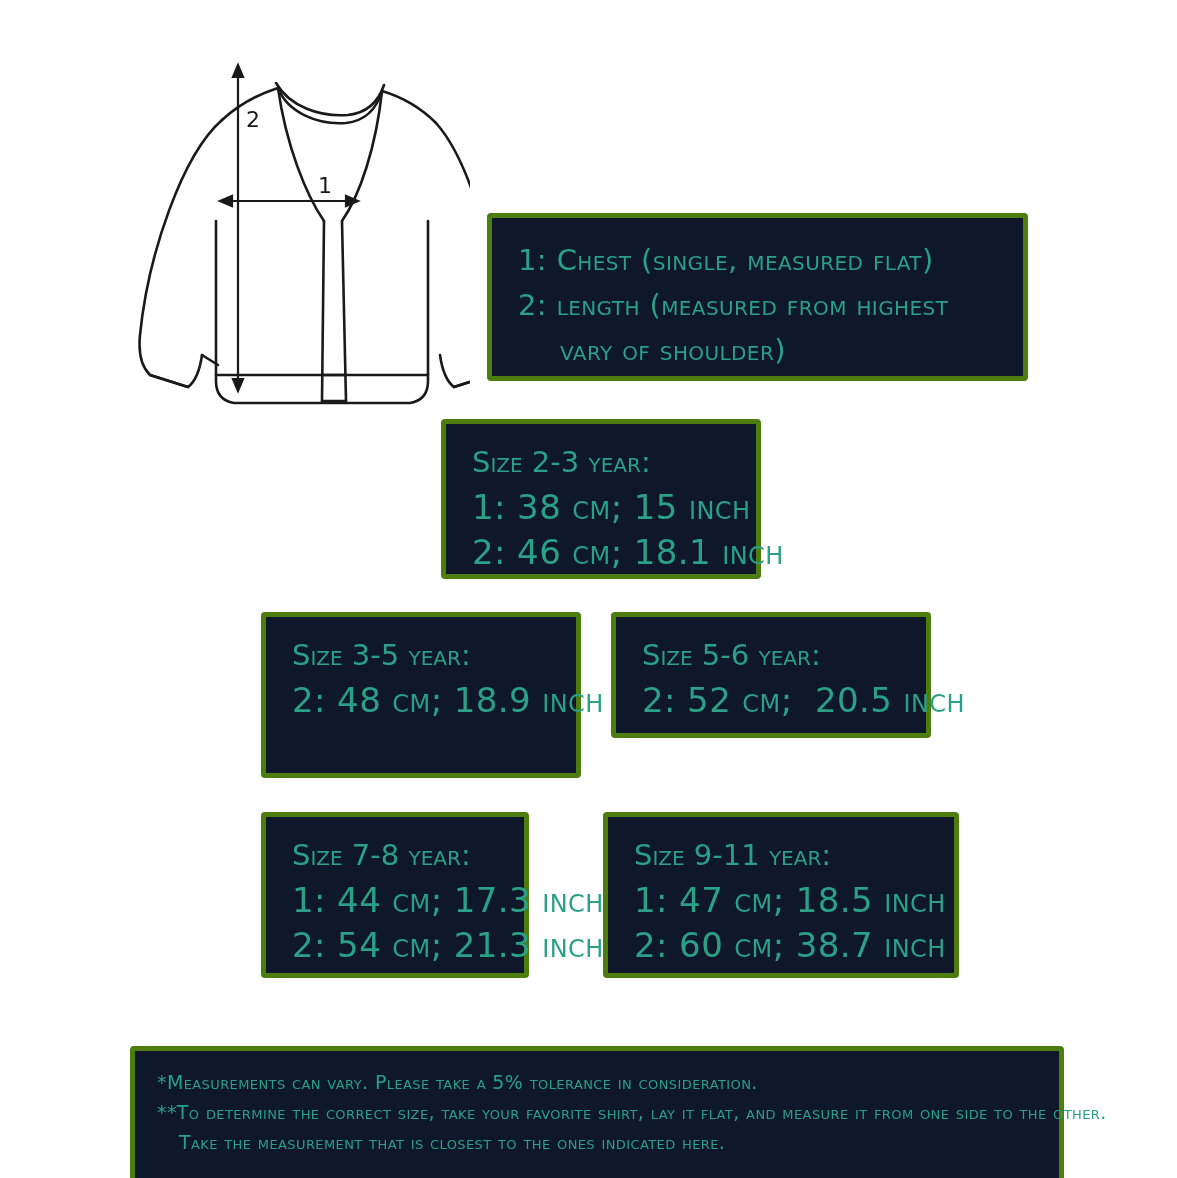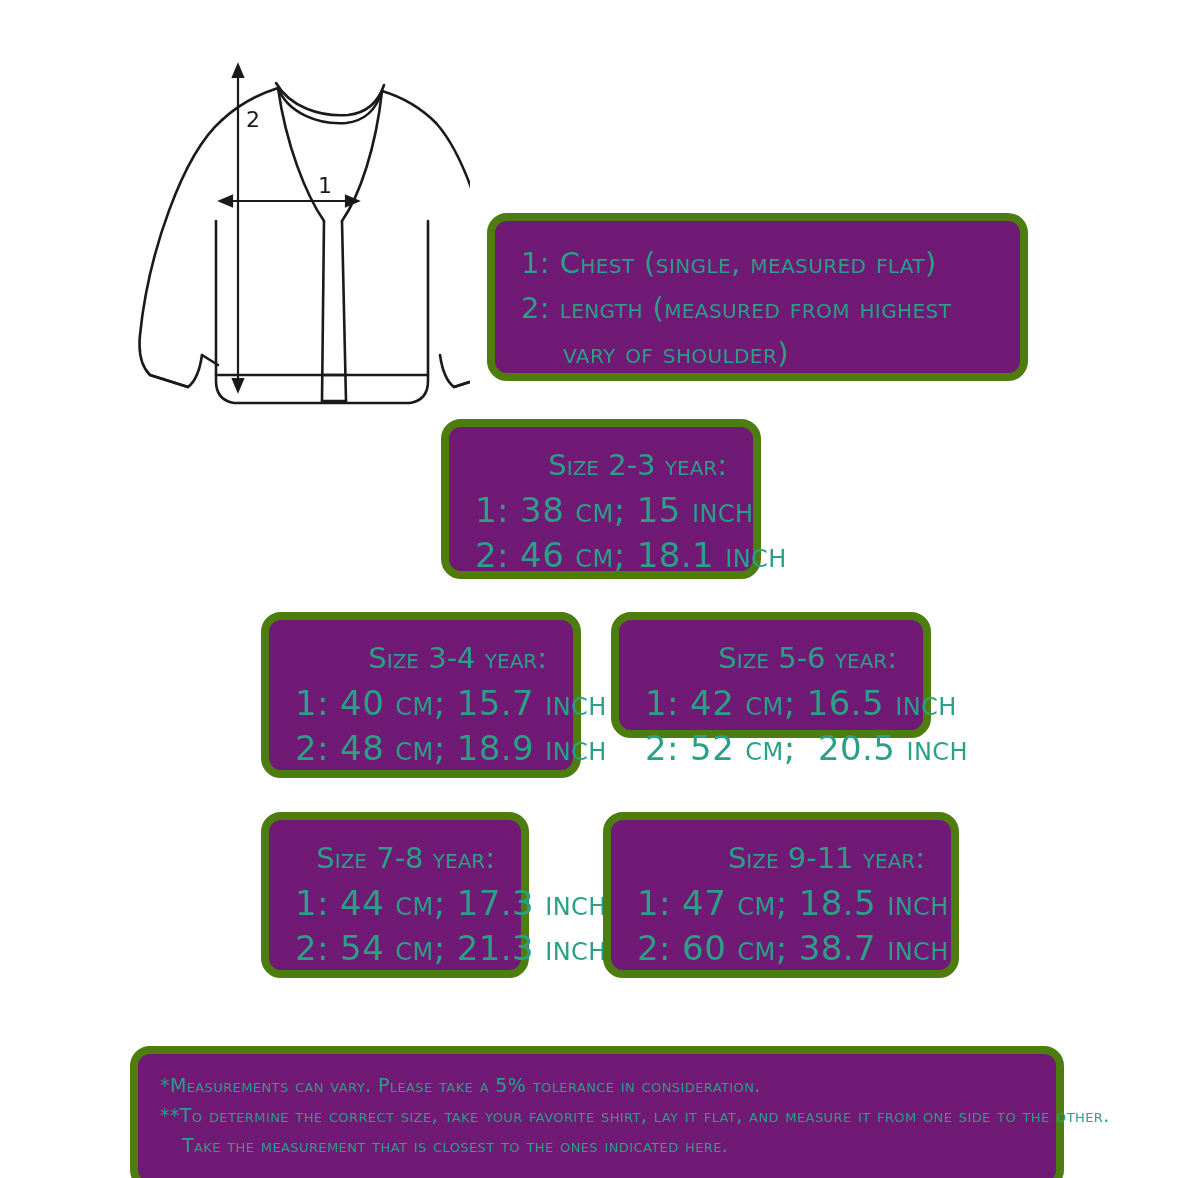--- a/index.html
+++ b/index.html
@@ -24,24 +24,24 @@
     position: absolute;
     left: 110px;
     top: 35px;
     width: 360px;
     height: 380px;
   }
 
   
   .box {
     position: absolute;
-    border: 8px solid #4d7c0f;
-    border-radius: 20px;
+    border: 5px solid #4d7c0f;
+    border-radius: 4px;
     box-sizing: border-box;
-    background: #701a75;
+    background: #0f172a;
     color: #2aa086;
   }
   .box .line {
     white-space: pre;
     letter-spacing: 0.4px;
   }
 
   
   #legend-box {
     left: 487px;
@@ -56,21 +56,20 @@
     color: #2aa086;
     font-variant: small-caps;
   }
   #legend-box .indent {
     padding-left: 42px;
   }
 
   
   .size-box {
     padding: 16px 26px 0 26px;
-    text-align: right;
   }
   .size-box .title {
     font-size: 29px;
     line-height: 45px;
     color: #2aa086;
     font-variant: small-caps;
     white-space: pre;
   }
   .size-box .line {
     font-size: 34px;
@@ -177,28 +176,26 @@
     <div class="line indent">vary of shoulder)</div>
   </div>
 
   <div class="box size-box" id="size-box-0">
     <div class="title">Size 2-3 year:</div>
     <div class="line">1: 38 cm; 15 inch</div>
     <div class="line">2: 46 cm; 18.1 inch</div>
   </div>
 
   <div class="box size-box" id="size-box-1">
-    <div class="title">Size 3-4 year:</div>
-    <div class="line">1: 40 cm; 15.7 inch</div>
+    <div class="title">Size 3-5 year:</div>
     <div class="line">2: 48 cm; 18.9 inch</div>
   </div>
 
   <div class="box size-box" id="size-box-2">
     <div class="title">Size 5-6 year:</div>
-    <div class="line">1: 42 cm; 16.5 inch</div>
     <div class="line">2: 52 cm;  20.5 inch</div>
   </div>
 
   <div class="box size-box" id="size-box-3">
     <div class="title">Size 7-8 year:</div>
     <div class="line">1: 44 cm; 17.3 inch</div>
     <div class="line">2: 54 cm; 21.3 inch</div>
   </div>
 
   <div class="box size-box" id="size-box-4">

